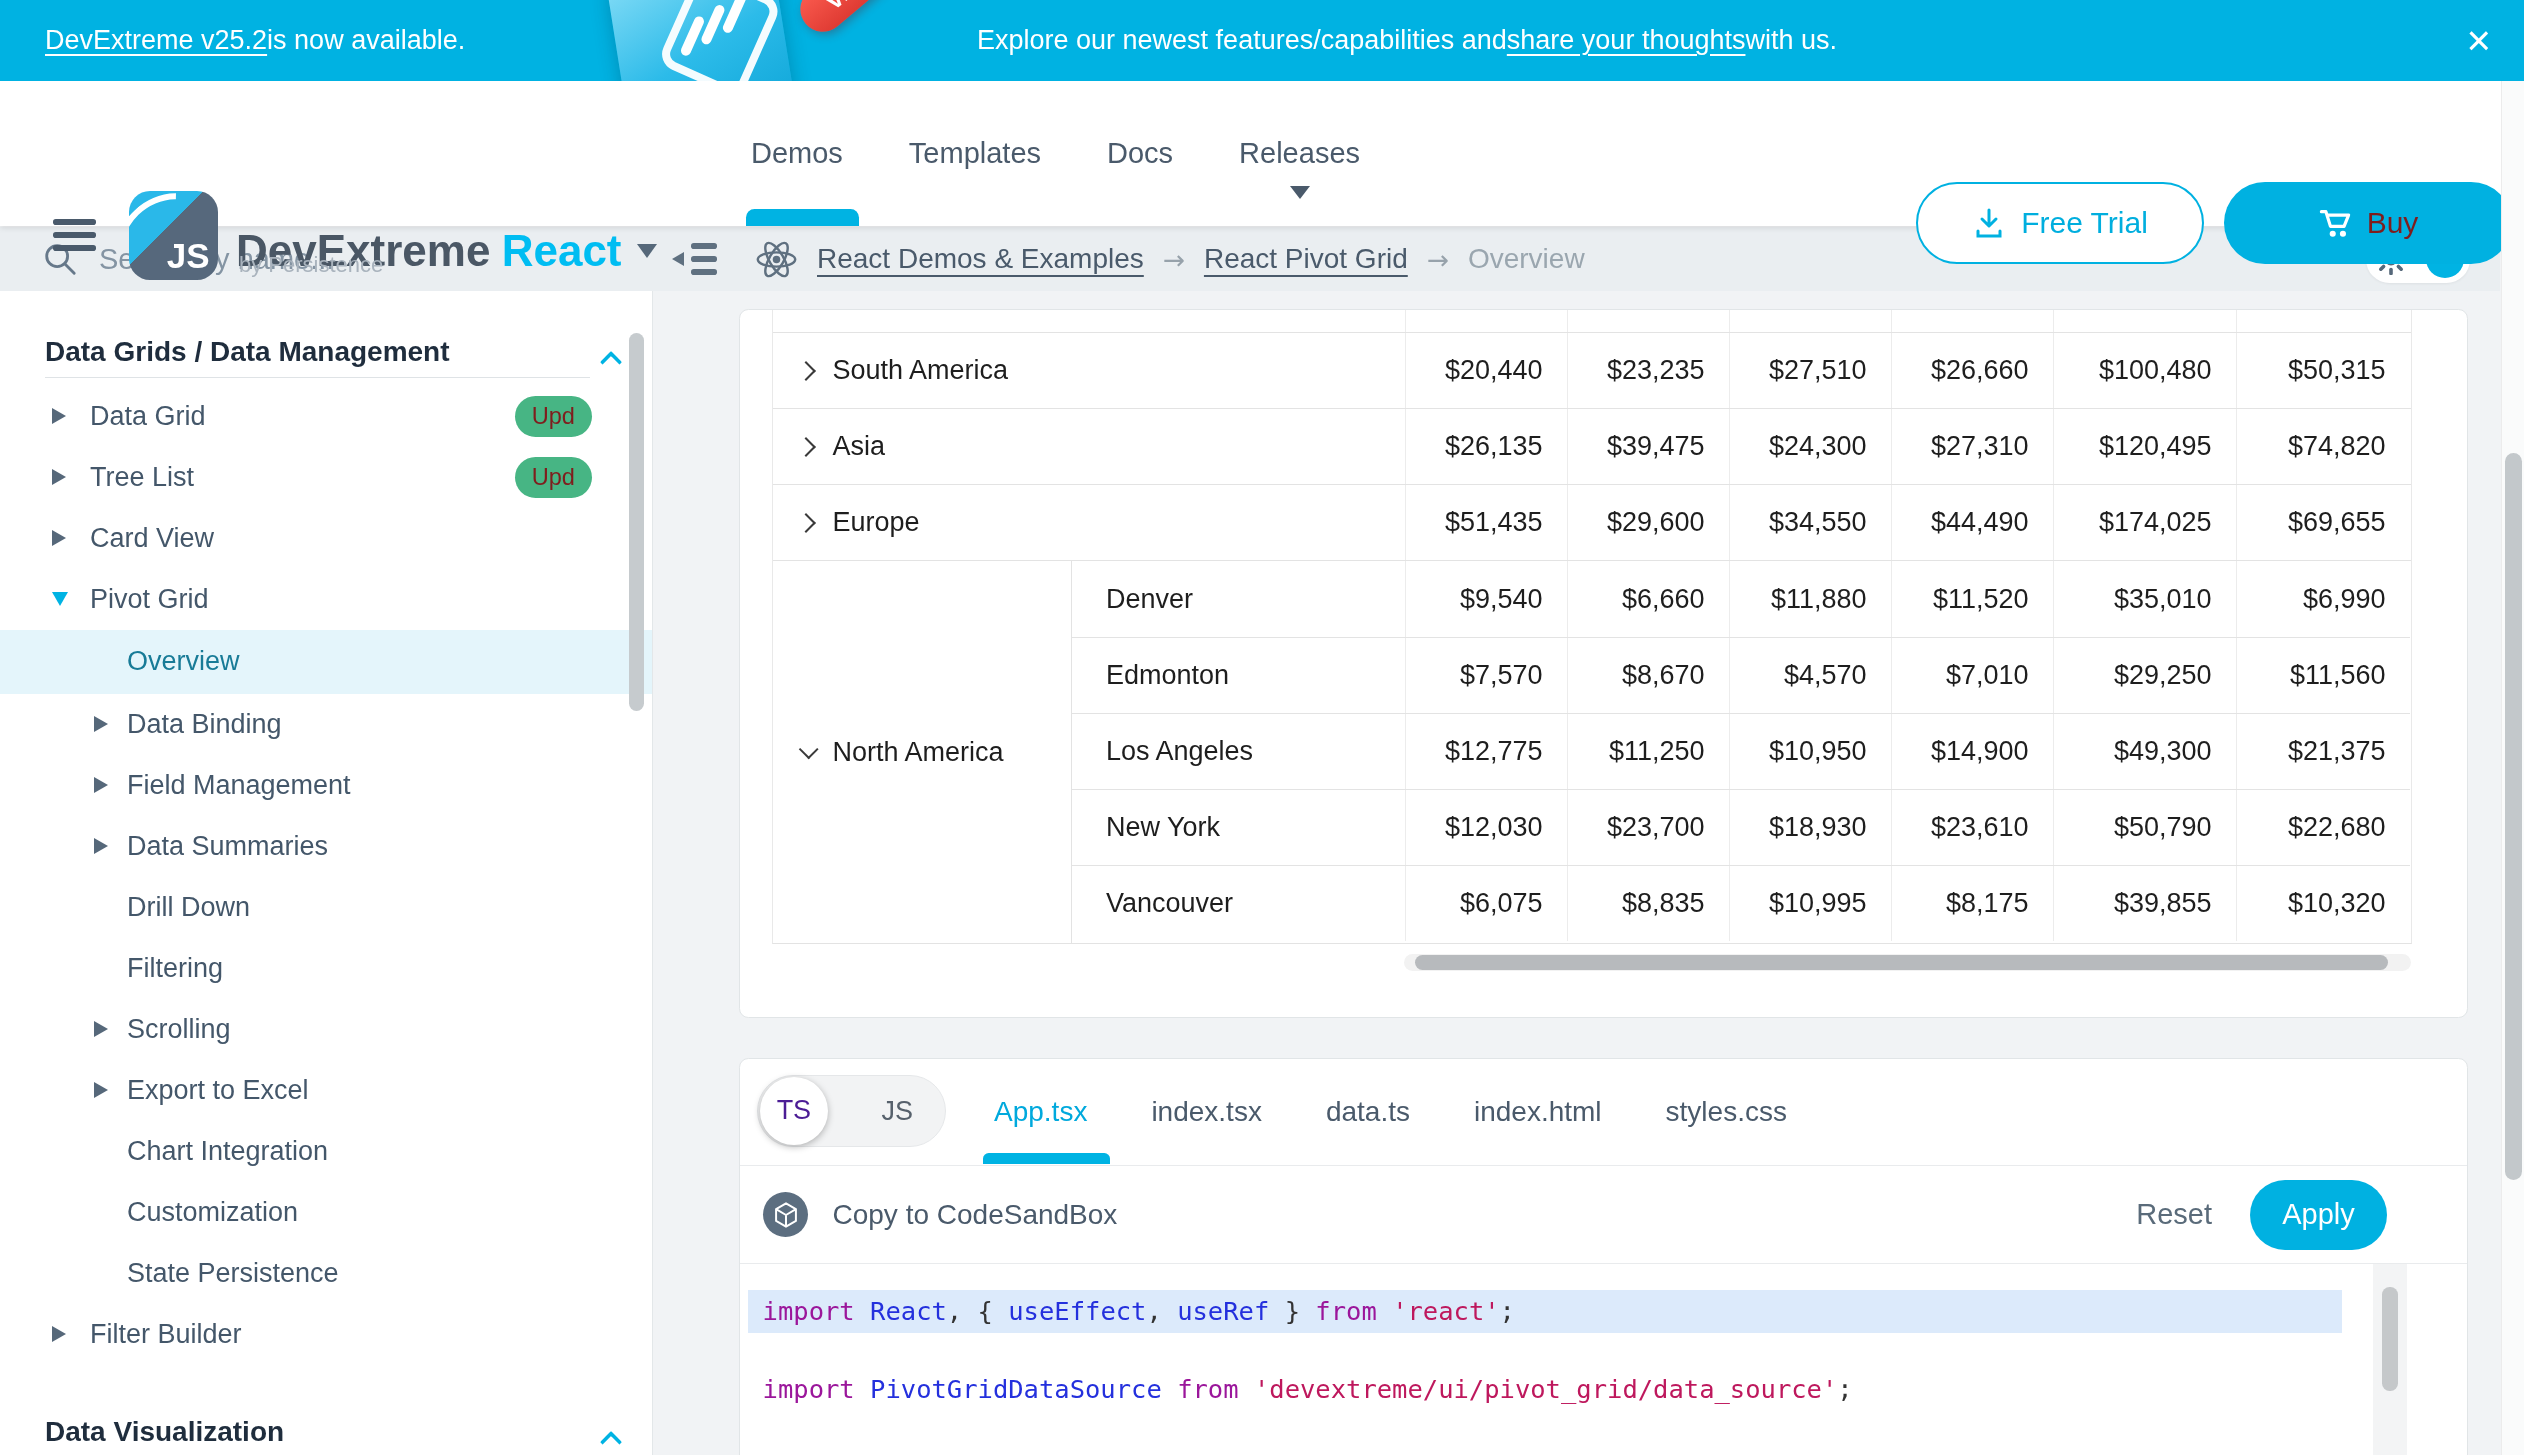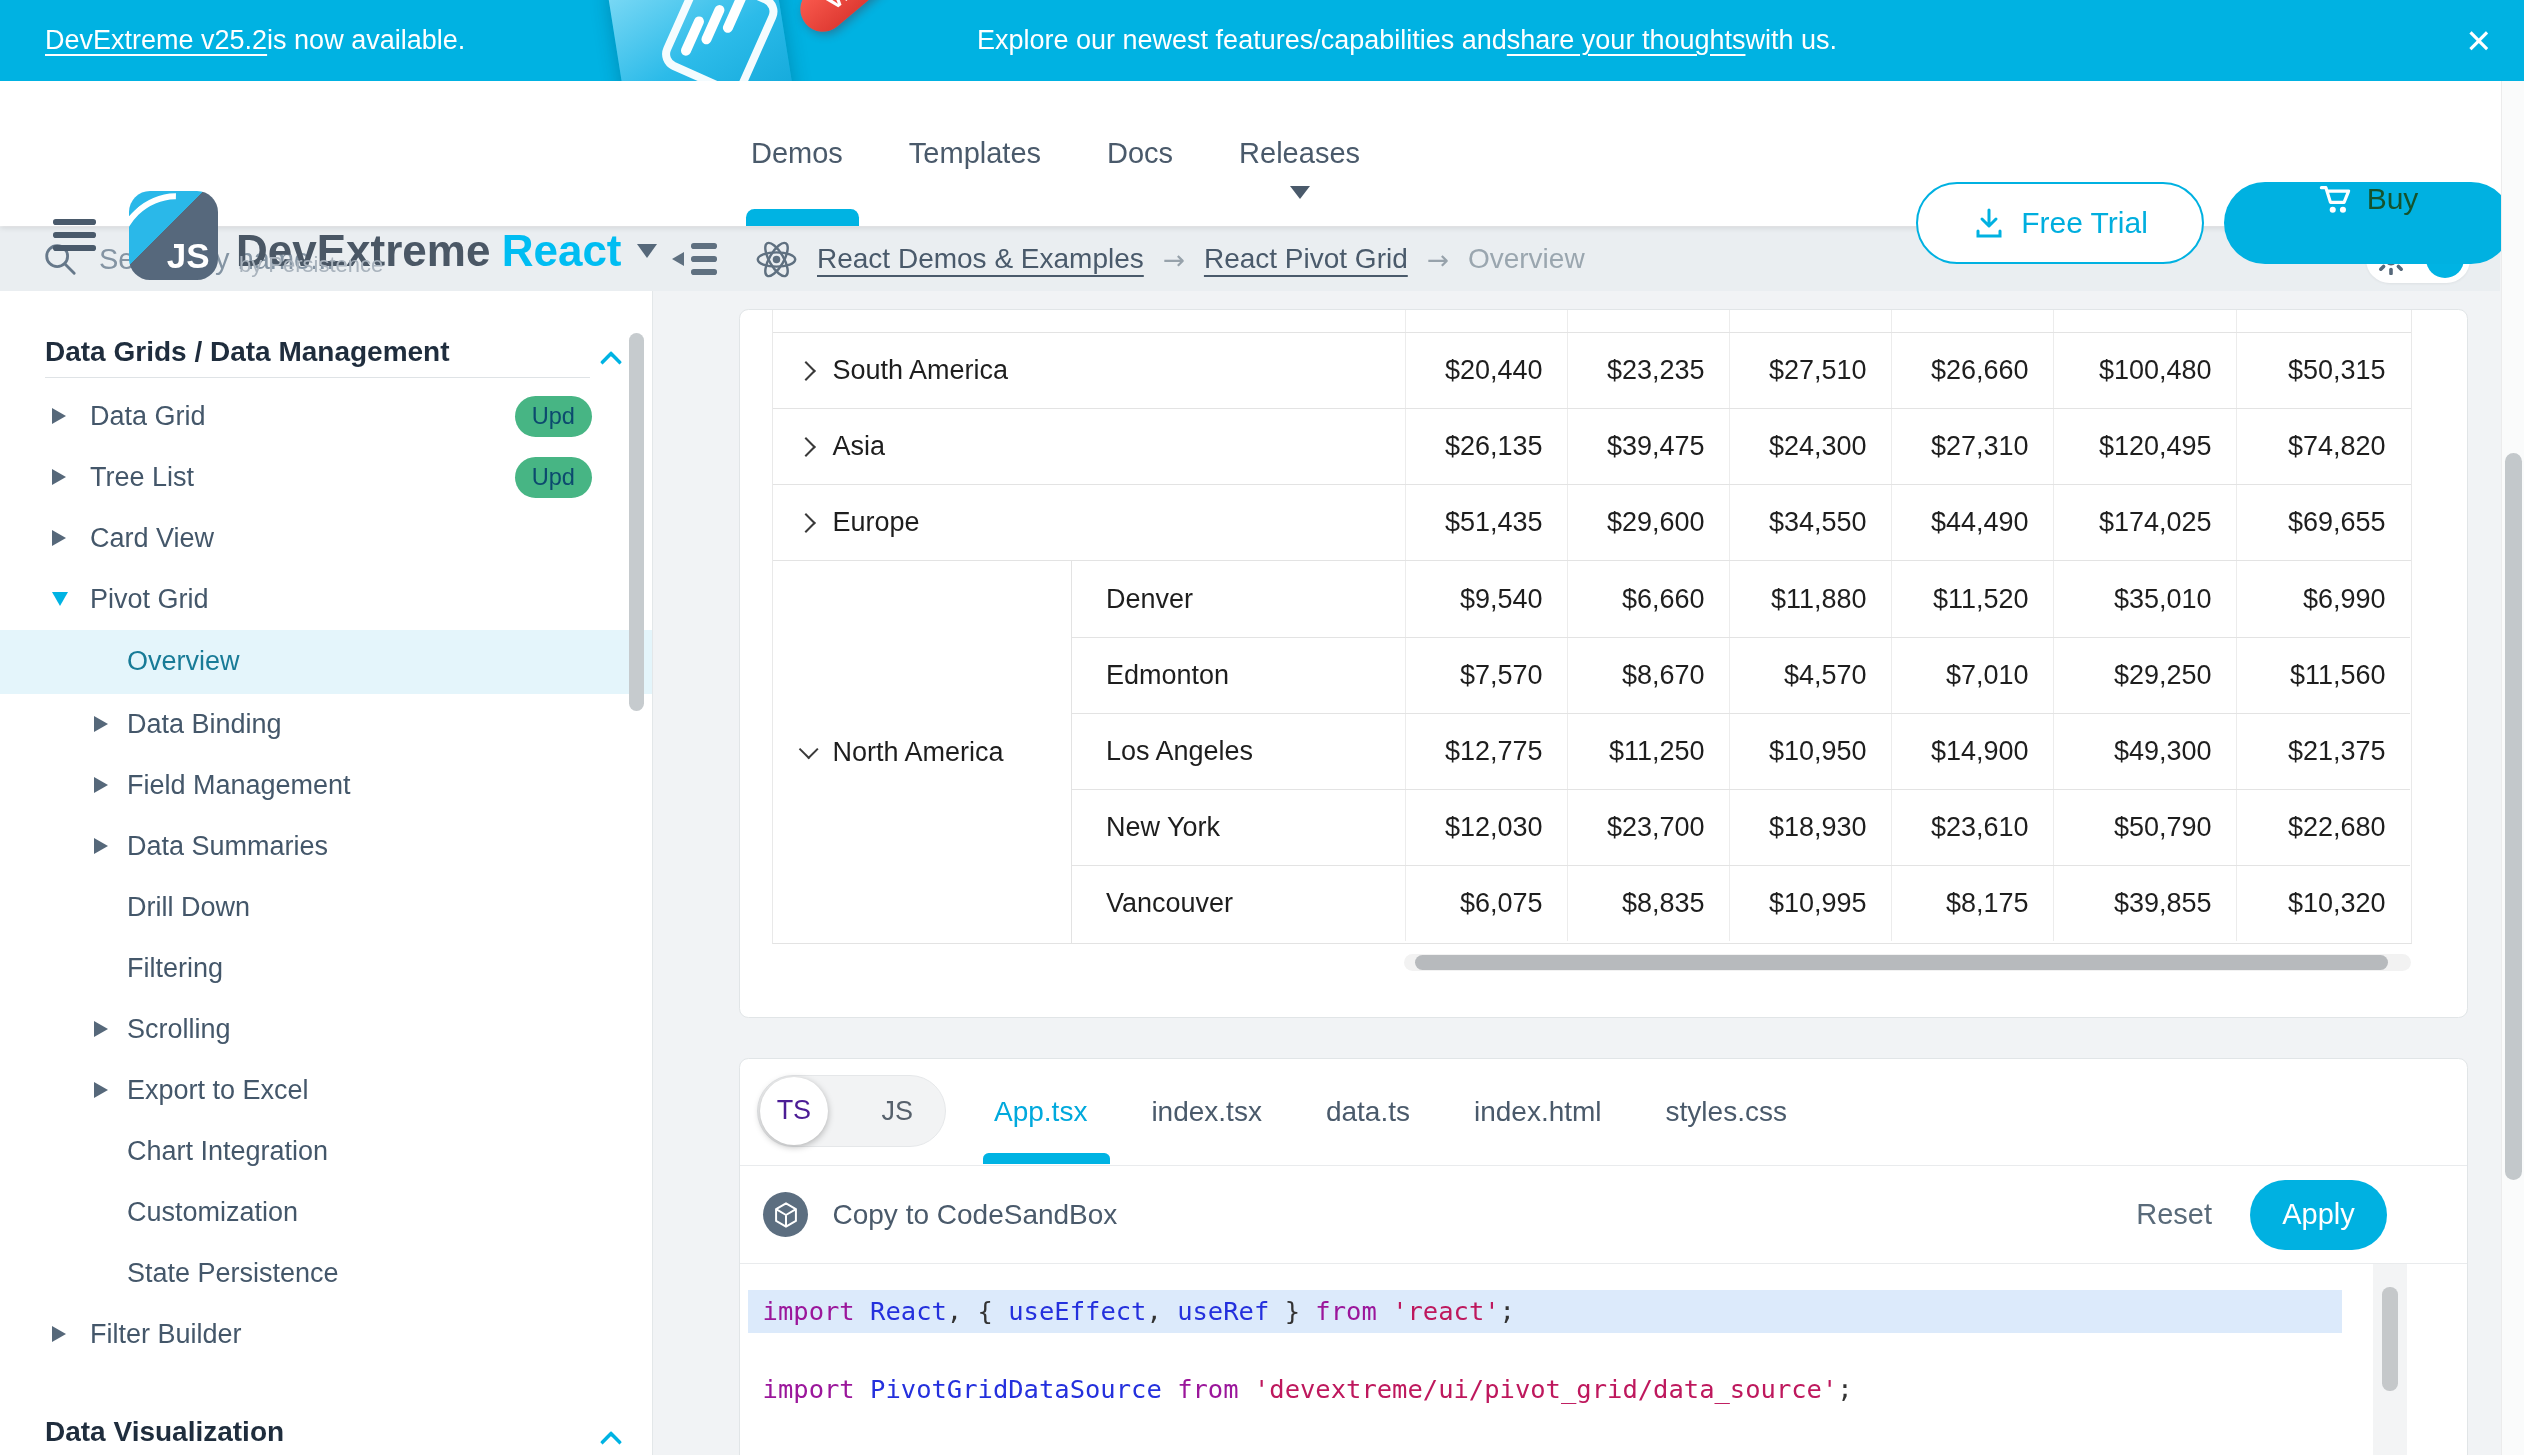--- a/index.html
+++ b/index.html
@@ -37,21 +37,21 @@
   .brand .platform { color:#00bdf2; margin-left:11.3px; }
   .brand-caret { display:inline-block; width:0; height:0; border-left:10.4px solid transparent; border-right:10.4px solid transparent; border-top:14px solid #56687a; margin-left:15px; vertical-align:7.6px; }
   .brand-sub { position:absolute; left:239px; top:171px; font-size:22px; color:#a9b3bd; }
   .nav { position:absolute; left:751px; top:0; height:145px; display:flex; align-items:center; gap:66px; font-size:29px; color:#4a5a6b; }
   .nav-item { cursor:pointer; position:relative; }
   .nav-item .dd-caret { position:absolute; left:50%; transform:translateX(-50%); top:49px; width:0; height:0; border-left:10.4px solid transparent; border-right:10.4px solid transparent; border-top:13.2px solid #4a5a6b; }
   .nav-active-pill { position:absolute; left:746px; top:128px; width:113px; height:17px; background:#00b3e3; border-radius:8.5px 8.5px 0 0; }
   .btn-trial { position:absolute; left:1916px; top:101px; width:288px; height:82px; background:#fff; border:2.8px solid #00b1e1; border-radius:42px;
     color:#00aede; font-size:30px; display:flex; align-items:center; justify-content:center; gap:15px; cursor:pointer; }
   .btn-buy { position:absolute; left:2224px; top:101px; width:288px; height:82px; background:#00b1e1; border:none; border-radius:42px;
-    color:#14532d; font-size:30px; display:flex; justify-content:center; gap:15px; cursor:pointer; }
+    color:#7f1d1d; font-size:30px; display:flex; align-items:center; justify-content:center; gap:15px; cursor:pointer; }
   
   .topstrip { position:absolute; top:227px; left:0; width:2500px; height:64px; background:#eaeef1; z-index:10; }
   .search-box { position:absolute; left:42px; top:0; height:64px; display:flex; align-items:center; gap:21px; }
   .search-input { border:none; outline:none; background:transparent; font-size:29px; color:#56687a; width:397px; font-family:"Liberation Sans",sans-serif; }
   .search-input::placeholder { color:#8494a3; }
   .collapse-icon { position:absolute; left:672px; top:16px; width:45px; height:32px; cursor:pointer; }
   .ci-bar { position:absolute; height:5.7px; background:#5f7080; border-radius:2.8px; }
   .ci-tri { position:absolute; left:0; top:8.5px; width:0; height:0; border-top:7.6px solid transparent; border-bottom:7.6px solid transparent; border-right:12.3px solid #5f7080; }
   .breadcrumb { position:absolute; left:755px; top:0; height:64px; display:flex; align-items:center; gap:19px; font-size:28px; }
   .breadcrumb a { color:#4a5a6b; text-decoration:underline; text-underline-offset:6.6px; cursor:pointer; }
@@ -68,21 +68,21 @@
   .sec-divider { height:0.9px; background:#dfe3e6; margin:9.4px 62px 7.6px 45px; }
   .sb-item { height:61px; display:flex; align-items:center; position:relative; cursor:pointer; font-size:27px; color:#44576a; }
   .sb-item .tri-r { width:0; height:0; border-left:14px solid #56687a; border-top:8.5px solid transparent; border-bottom:8.5px solid transparent; position:absolute; }
   .sb-item .tri-d { width:0; height:0; border-top:14px solid #00b3e3; border-left:8.5px solid transparent; border-right:8.5px solid transparent; position:absolute; }
   .sb-item.lvl1 .tri-r, .sb-item.lvl1 .tri-d { left:52px; }
   .sb-item.lvl2 .tri-r { left:94px; }
   .sb-item.lvl1 .sb-label { margin-left:90px; }
   .sb-item.lvl2 .sb-label { margin-left:127px; }
   .sb-item.selected { background:#e4f5fb; height:64px; }
   .sb-item.selected .sb-label { color:#187b97; }
-  .badge { position:absolute; right:60px; top:50%; transform:translateY(-50%); background:#47b584; color:#0c4a6e; font-size:23.6px; padding:6.6px 17px; border-radius:21px; }
+  .badge { position:absolute; right:60px; top:50%; transform:translateY(-50%); background:#47b584; color:#7f1d1d; font-size:23.6px; padding:6.6px 17px; border-radius:21px; }
   
   .content-bg { position:absolute; left:654px; top:291px; width:1846px; height:1165px; background:#f1f3f5; }
   .demo-card { position:absolute; left:739px; top:309px; width:1729px; height:709px; background:#fff; border:0.9px solid #e1e5e7; border-radius:9.4px; overflow:hidden; z-index:6; }
   .pivot { position:absolute; left:32px; top:0; width:1640px; border-left:0.9px solid #e9e9e9; border-right:0.9px solid #e9e9e9; border-bottom:0.9px solid #e3e3e3; font-size:27px; color:#1e1e1e; }
   .prow { display:flex; height:76px; border-top:0.9px solid #e3e3e3; }
   .prow.partial { height:22px; border-top:none; }
   .cell { display:flex; align-items:center; }
   .c-label { width:632px; padding-left:26.4px; gap:19px; }
   .c-val { border-left:0.9px solid #ececec; justify-content:flex-end; padding-right:24.5px; }
   .w1 { width:162px; } .w5 { width:183px; } .w6 { width:174px; }

